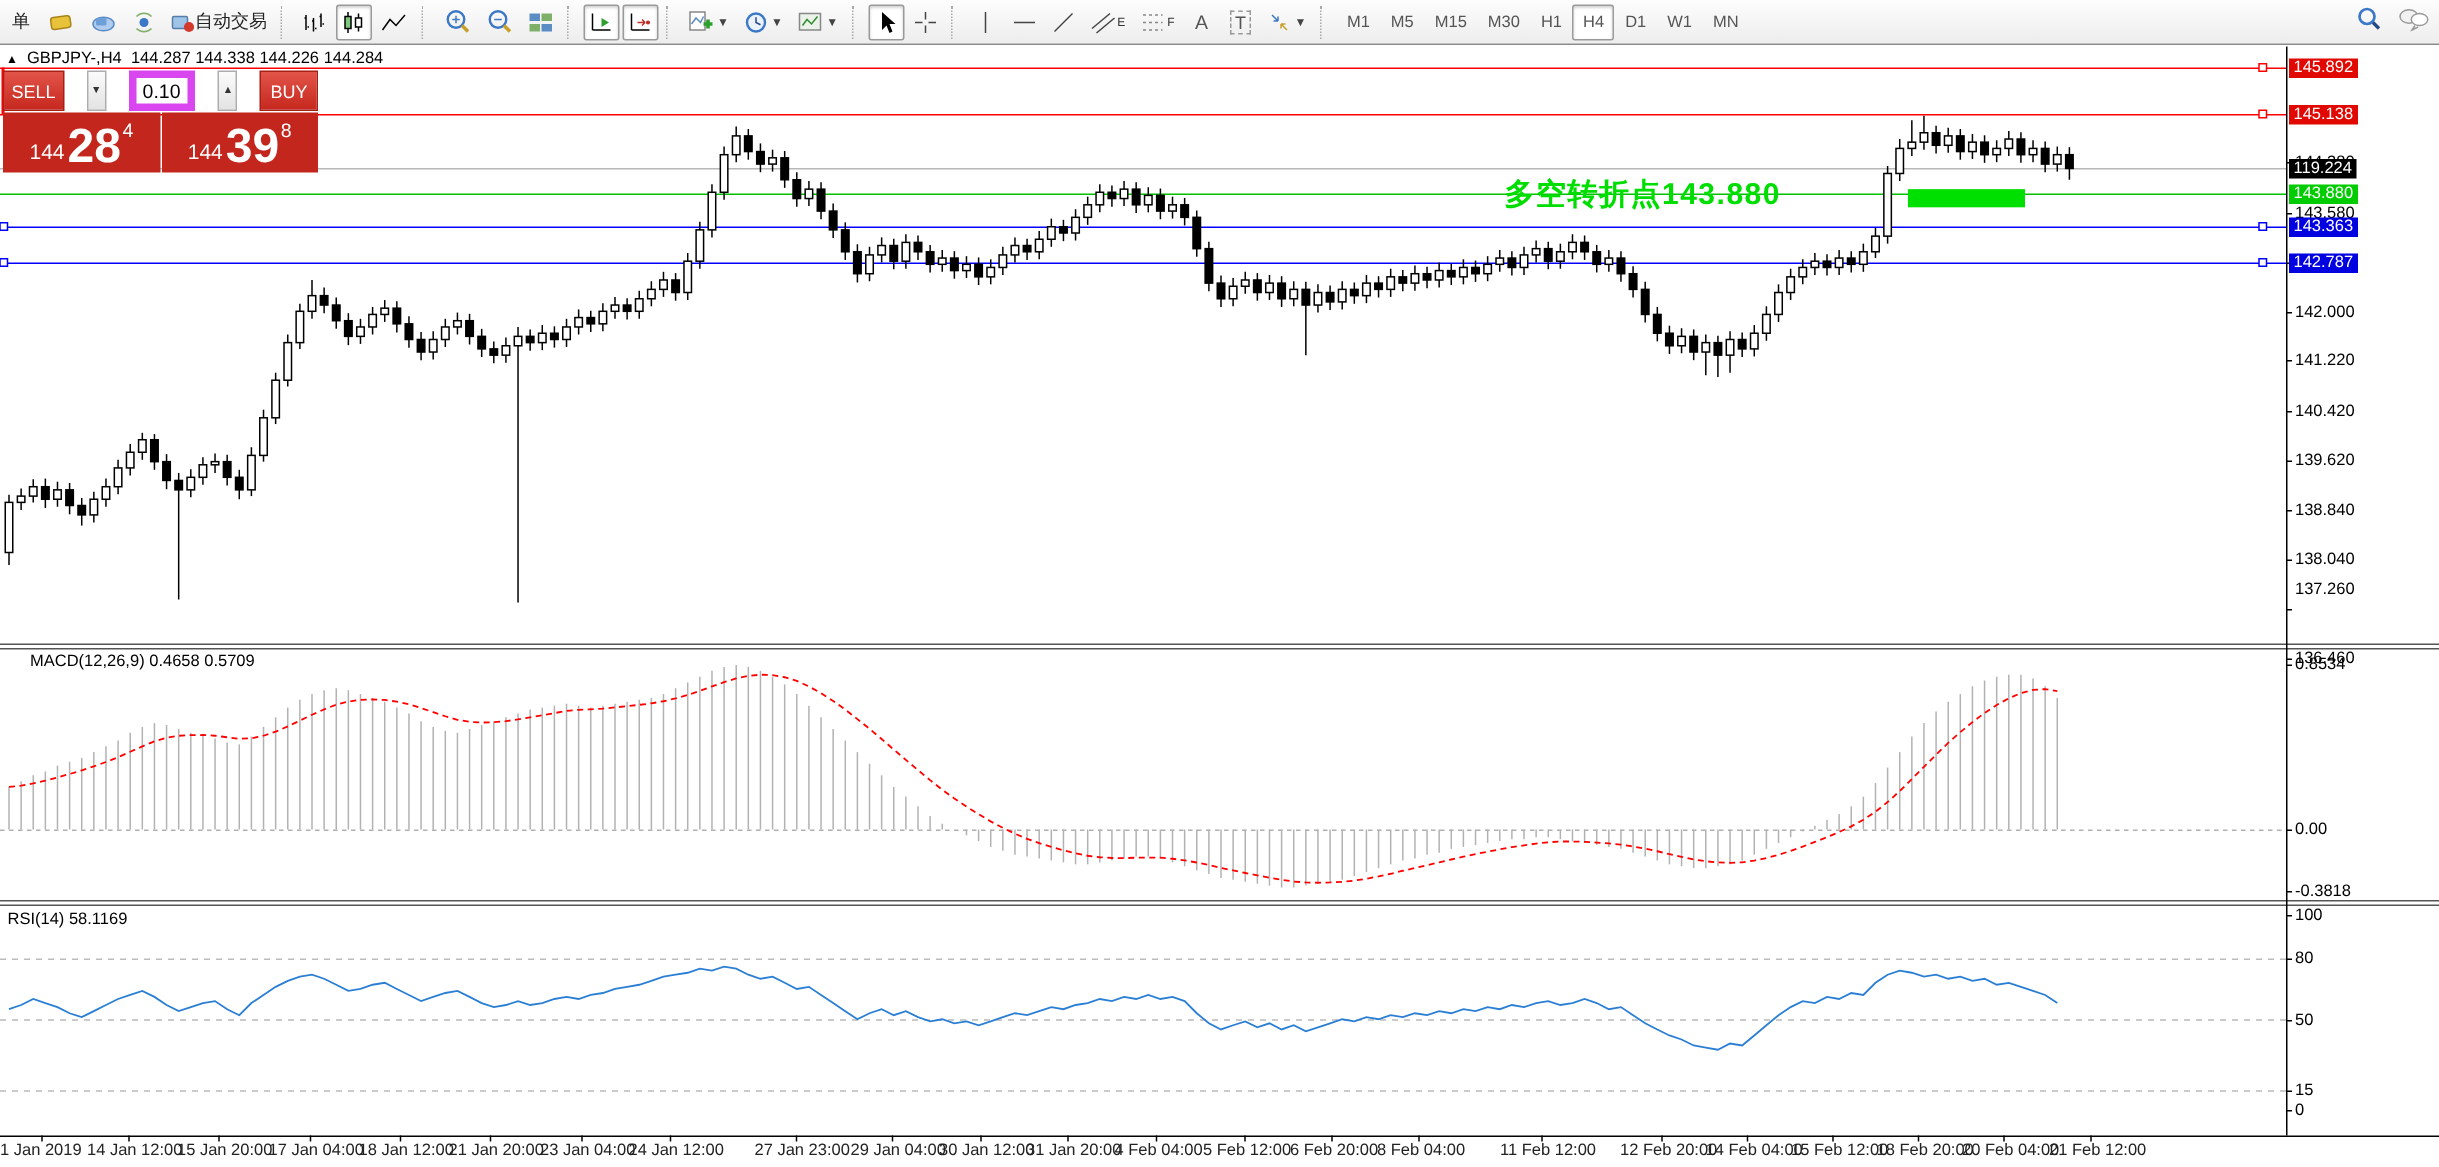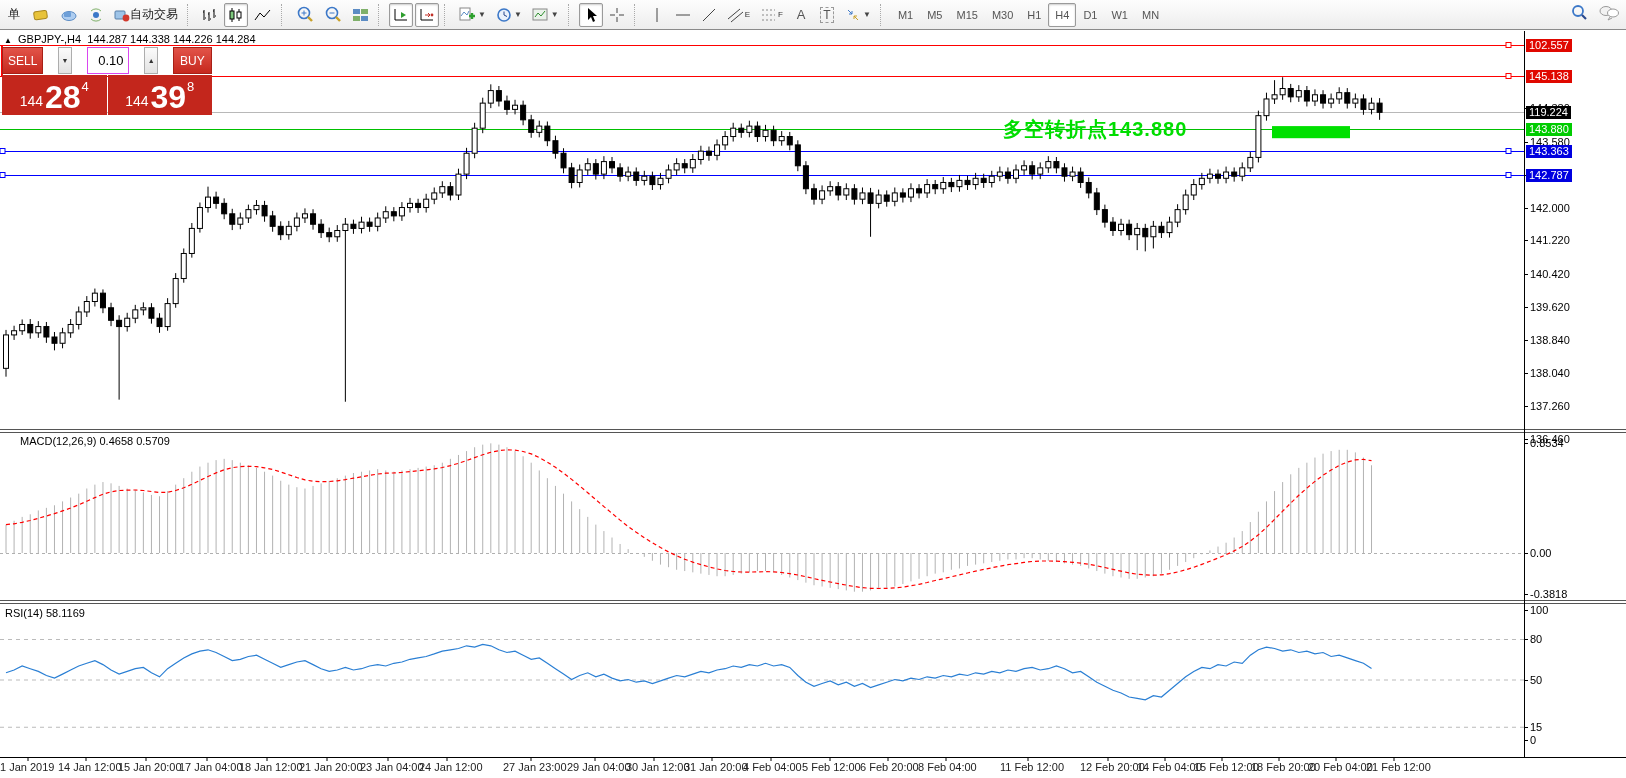--- a/index.html
+++ b/index.html
@@ -29,21 +29,21 @@
   #annotation{position:absolute;z-index:7;font-weight:bold;font-size:20px;letter-spacing:1px;text-align:center;}
   
   #tradepanel{position:absolute;left:2px;top:47px;width:210px;z-index:9;font-family:"Liberation Sans",sans-serif;}
   #tp-top{display:flex;height:27px;gap:15px;}
   .tp-btn{background:linear-gradient(#e25449,#c6281e);color:#fff;font-size:12px;display:flex;
      align-items:center;justify-content:center;border:1px solid #a81f16;box-sizing:border-box;}
   #tp-sell{width:58px;}
   #tp-buy{width:55px;}
   .tp-spin{width:18px;background:linear-gradient(#fbfbfb,#e3e3e3);border:1px solid #adadad;
      color:#333;font-size:7px;display:flex;align-items:center;justify-content:center;box-sizing:border-box;}
-  #tp-vol{width:58px;background:#fff;border:1px solid #d946ef;box-sizing:border-box;
+  #tp-vol{width:58px;background:#fff;border:5px solid #d946ef;box-sizing:border-box;
      font-size:13px;color:#000;display:flex;align-items:center;justify-content:flex-end;padding-right:5px;}
   #tp-prices{display:flex;margin-top:1px;height:40px;gap:1px;}
   .tp-price{flex:1;background:#c3261c;color:#fff;display:flex;align-items:flex-end;justify-content:center;padding-bottom:3px;}
   .tp-price .pre{font-size:14px;margin-right:2px;line-height:22px;}
   .tp-price .big{font-size:32px;line-height:30px;font-weight:bold;}
   .tp-price .sup{font-size:13px;line-height:26px;vertical-align:top;margin-left:1px;position:relative;top:-12px;}
 </style>
 </head>
 <body>
 
@@ -828,21 +828,21 @@
       </div>
       <div class="tp-price">
         <span class="pre">144</span>
           <span class="big">39</span>
           <span class="sup">8</span>
       </div>
     </div>
   </div>
 
   <div id="overlay-holder">
-      <div class="tag" style="top:38.5px;background:#e00800">102.557</div>
+      <div class="tag" style="top:38.5px;background:#e00800">145.892</div>
       <div class="tag" style="top:69.5px;background:#e00800">145.138</div>
       <div class="tag" style="top:105.5px;background:#000000">119.224</div>
       <div class="tag" style="top:122.5px;background:#00cc00">143.880</div>
       <div class="tag" style="top:144.5px;background:#0000e0">143.363</div>
       <div class="tag" style="top:168.5px;background:#0000e0">142.787</div>
       <div class="tickdash" style="top:108px"></div>
       <div class="tick" style="top:102px">144.380</div>
       <div class="tickdash" style="top:142px"></div>
       <div class="tick" style="top:136px">143.580</div>
       <div class="tickdash" style="top:175px"></div>
@@ -853,21 +853,21 @@
       <div class="tick" style="top:234px">141.220</div>
       <div class="tickdash" style="top:274px"></div>
       <div class="tick" style="top:268px">140.420</div>
       <div class="tickdash" style="top:307px"></div>
       <div class="tick" style="top:301px">139.620</div>
       <div class="tickdash" style="top:340px"></div>
       <div class="tick" style="top:334px">138.840</div>
       <div class="tickdash" style="top:373px"></div>
       <div class="tick" style="top:367px">138.040</div>
       <div class="tickdash" style="top:406px"></div>
-      <div class="tick" style="top:400px">137.260</div>
+      <div class="tick" style="top:387px">137.260</div>
       <div class="tickdash" style="top:439px"></div>
       <div class="tick" style="top:433px">136.460</div>
       <div class="tickdash" style="top:443px"></div>
       <div class="tick" style="top:437px">0.8534</div>
       <div class="tickdash" style="top:553px"></div>
       <div class="tick" style="top:547px">0.00</div>
       <div class="tickdash" style="top:594px"></div>
       <div class="tick" style="top:588px">-0.3818</div>
       <div class="tickdash" style="top:610px"></div>
       <div class="tick" style="top:604px">100</div>

